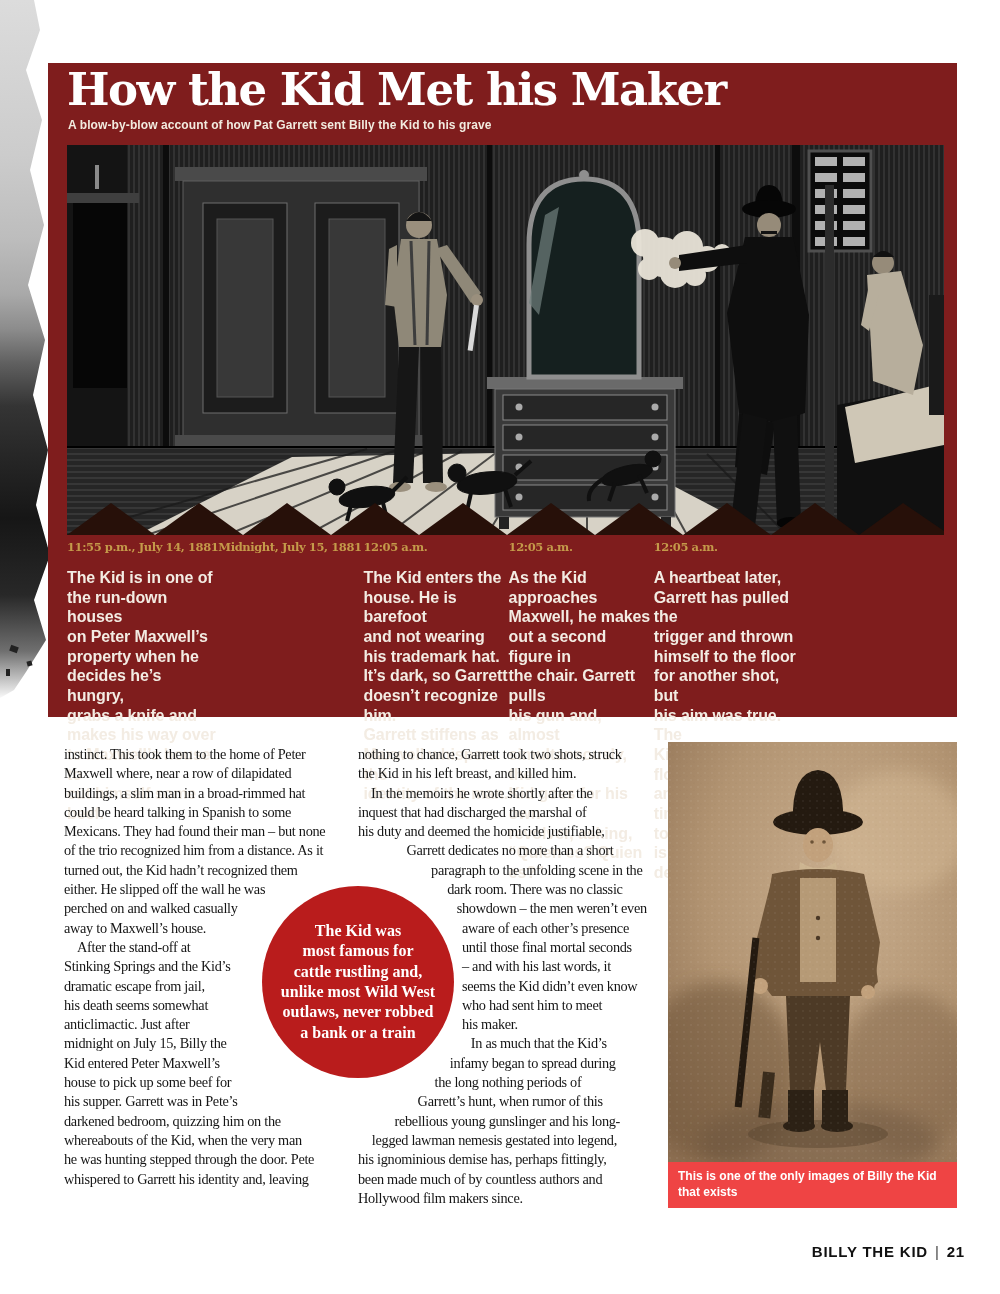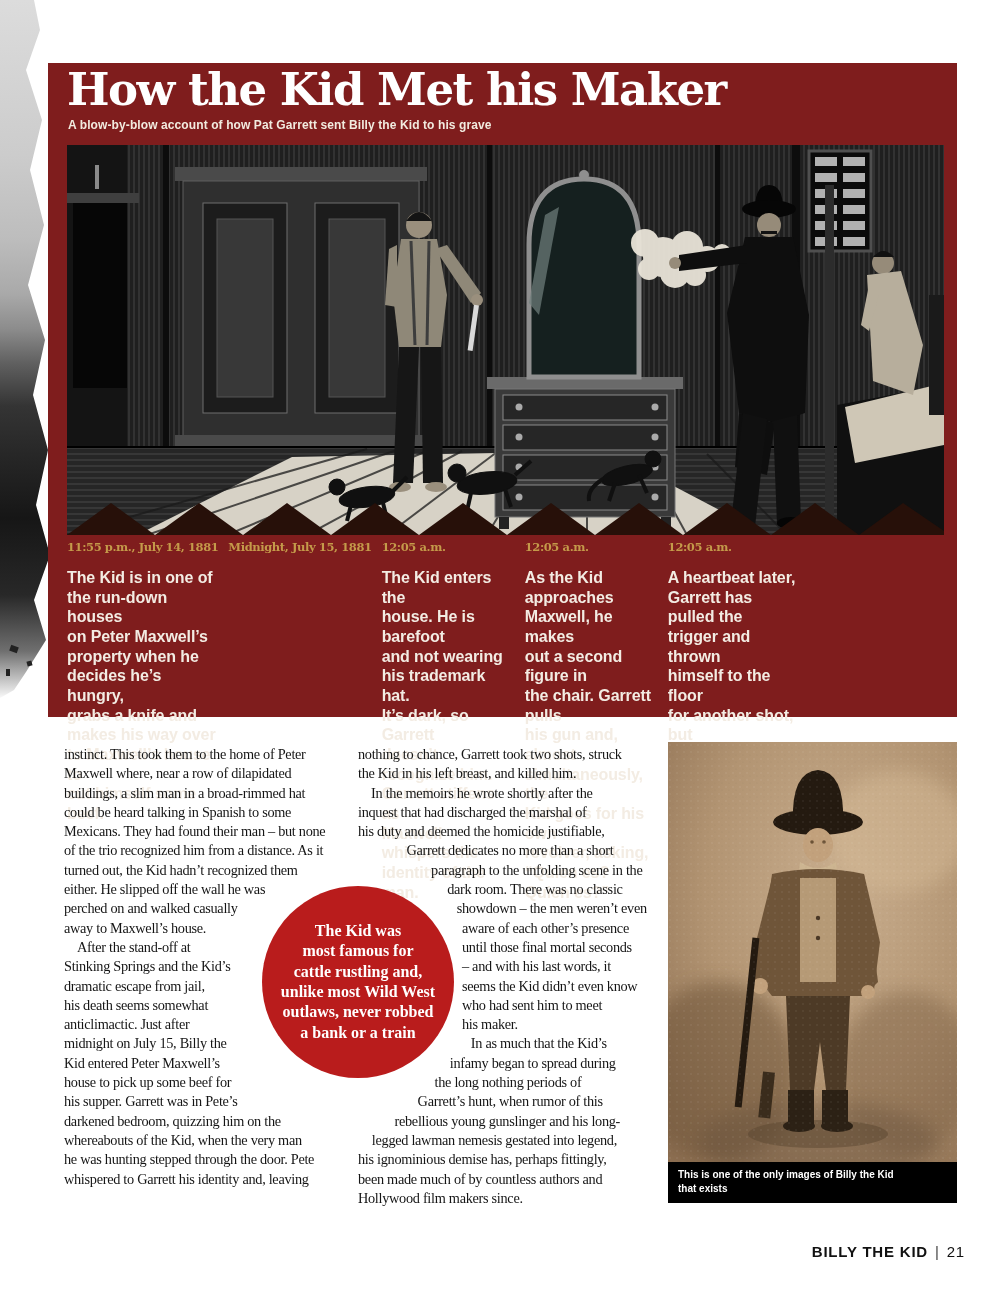--- a/index.html
+++ b/index.html
@@ -44,21 +44,21 @@
     text-align:right;
   }
   .illustration {
     position:absolute; left:19px; top:82px; width:877px; height:390px;
   }
   .illustration svg { display:block; width:877px; height:390px; }
 
   
   .timeline {
     position:absolute; left:19px; top:477px; width:877px;
-    display:grid; grid-template-columns:repeat(6,1fr); column-gap:10px;
+    display:grid; grid-template-columns:repeat(6,1fr); 
   }
   .tl-time {
     font-family:"DejaVu Serif", serif; font-weight:bold;
     font-size:11.5px; color:#c49a4a; letter-spacing:-0.4px;
     white-space:nowrap; margin-bottom:4px;
   }
   .tl-body {
     font-size:16px; font-weight:bold; color:#f3ece3;
     line-height:1.23; letter-spacing:-0.1px; white-space:pre-line;margin-top:14px;
   }
@@ -88,33 +88,33 @@
     display:flex; align-items:center; justify-content:center;
     text-align:center; color:#ffffff;
     font-family:"Liberation Serif", serif; font-weight:bold;
     font-size:16px; line-height:1.28; white-space:pre-line;
   }
 
   
   .photo-block { position:absolute; left:668px; top:742px; width:289px; }
   .photo-block svg { display:block; width:289px; height:420px; }
   .photo-caption {
-    background:#000000; color:#ffffff; font-weight:bold;
-    font-size:10px; line-height:1.35; padding:6px 10px 8px;
+    background:#ef4444; color:#ffffff; font-weight:bold;
+    font-size:12px; line-height:1.35; padding:6px 10px 8px;
     white-space:pre-line;
   }
 
   
   .footer {
     position:absolute; right:35px; top:1243px;
     font-size:15px; color:#111; letter-spacing:0.8px; white-space:nowrap;
   }
   .footer .f-section { font-weight:bold; }
   .footer .f-div { font-weight:normal; color:#444; padding:0 7px; }
-  .footer .f-page { font-weight:normal; }
+  .footer .f-page { font-weight:bold; }
 </style>
 </head>
 <body>
 
 <div class="grunge-left"></div>
 <div class="speck s1"></div>
 <div class="speck s2"></div>
 <div class="speck s3"></div>
 
 <div class="panel">

